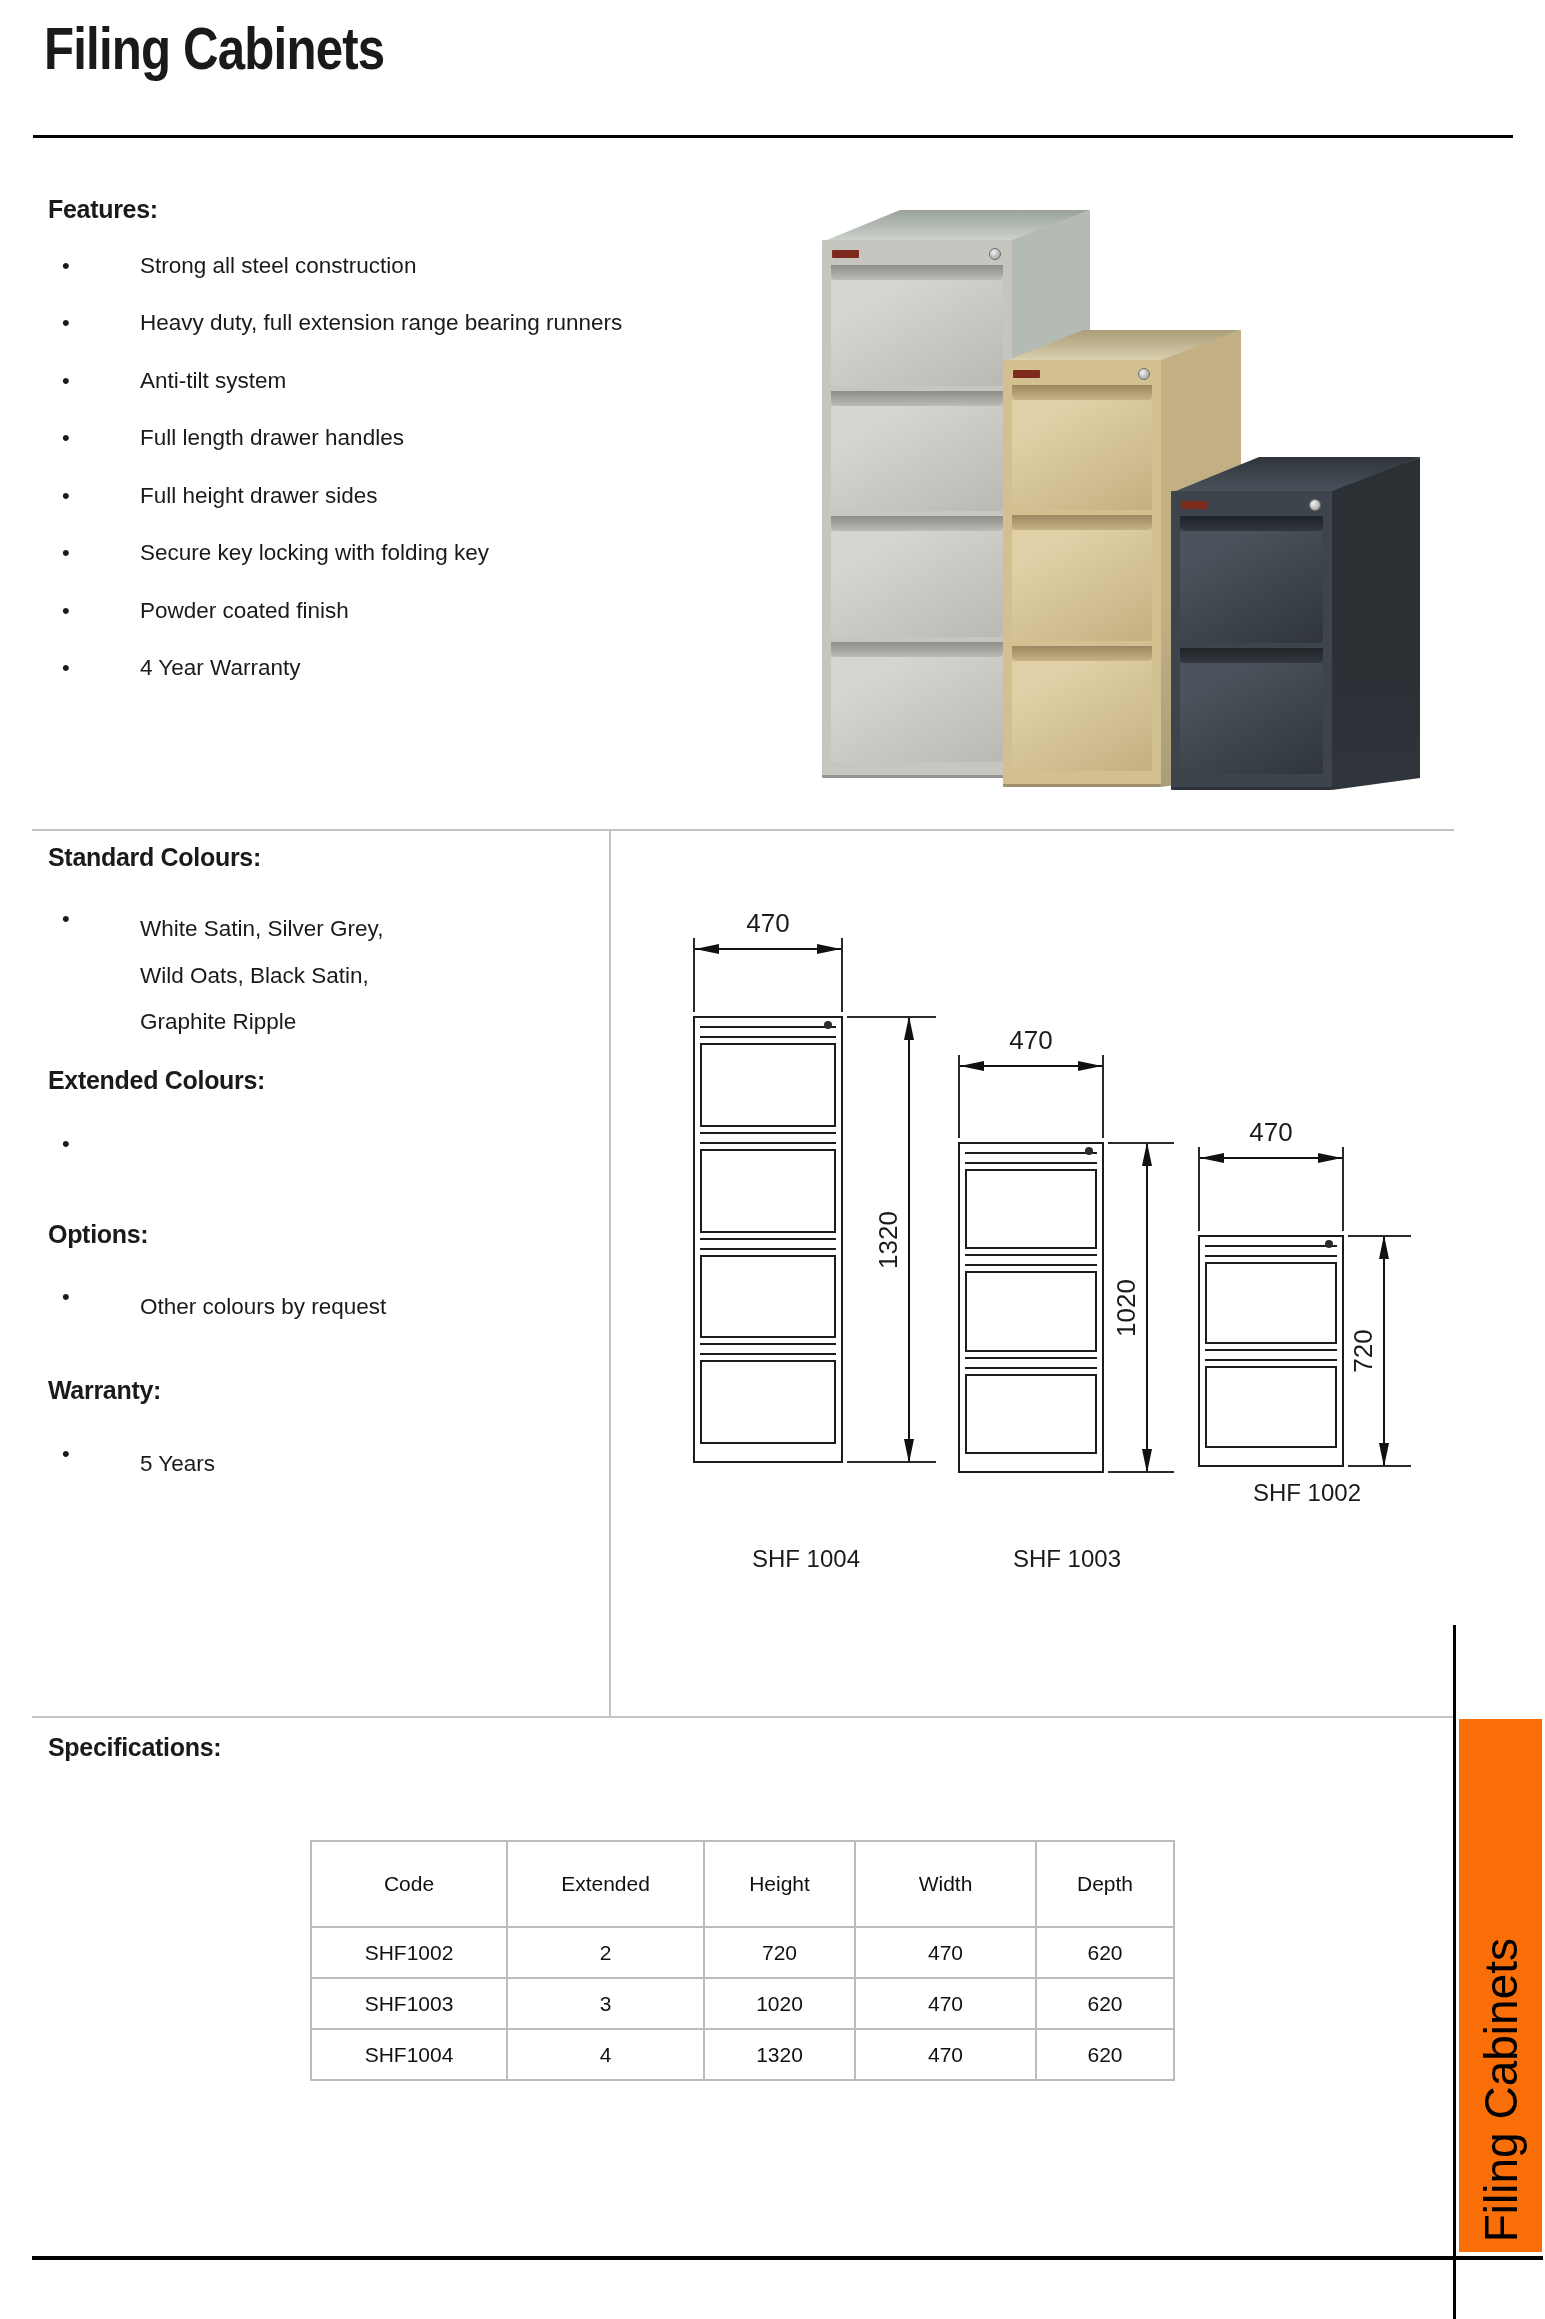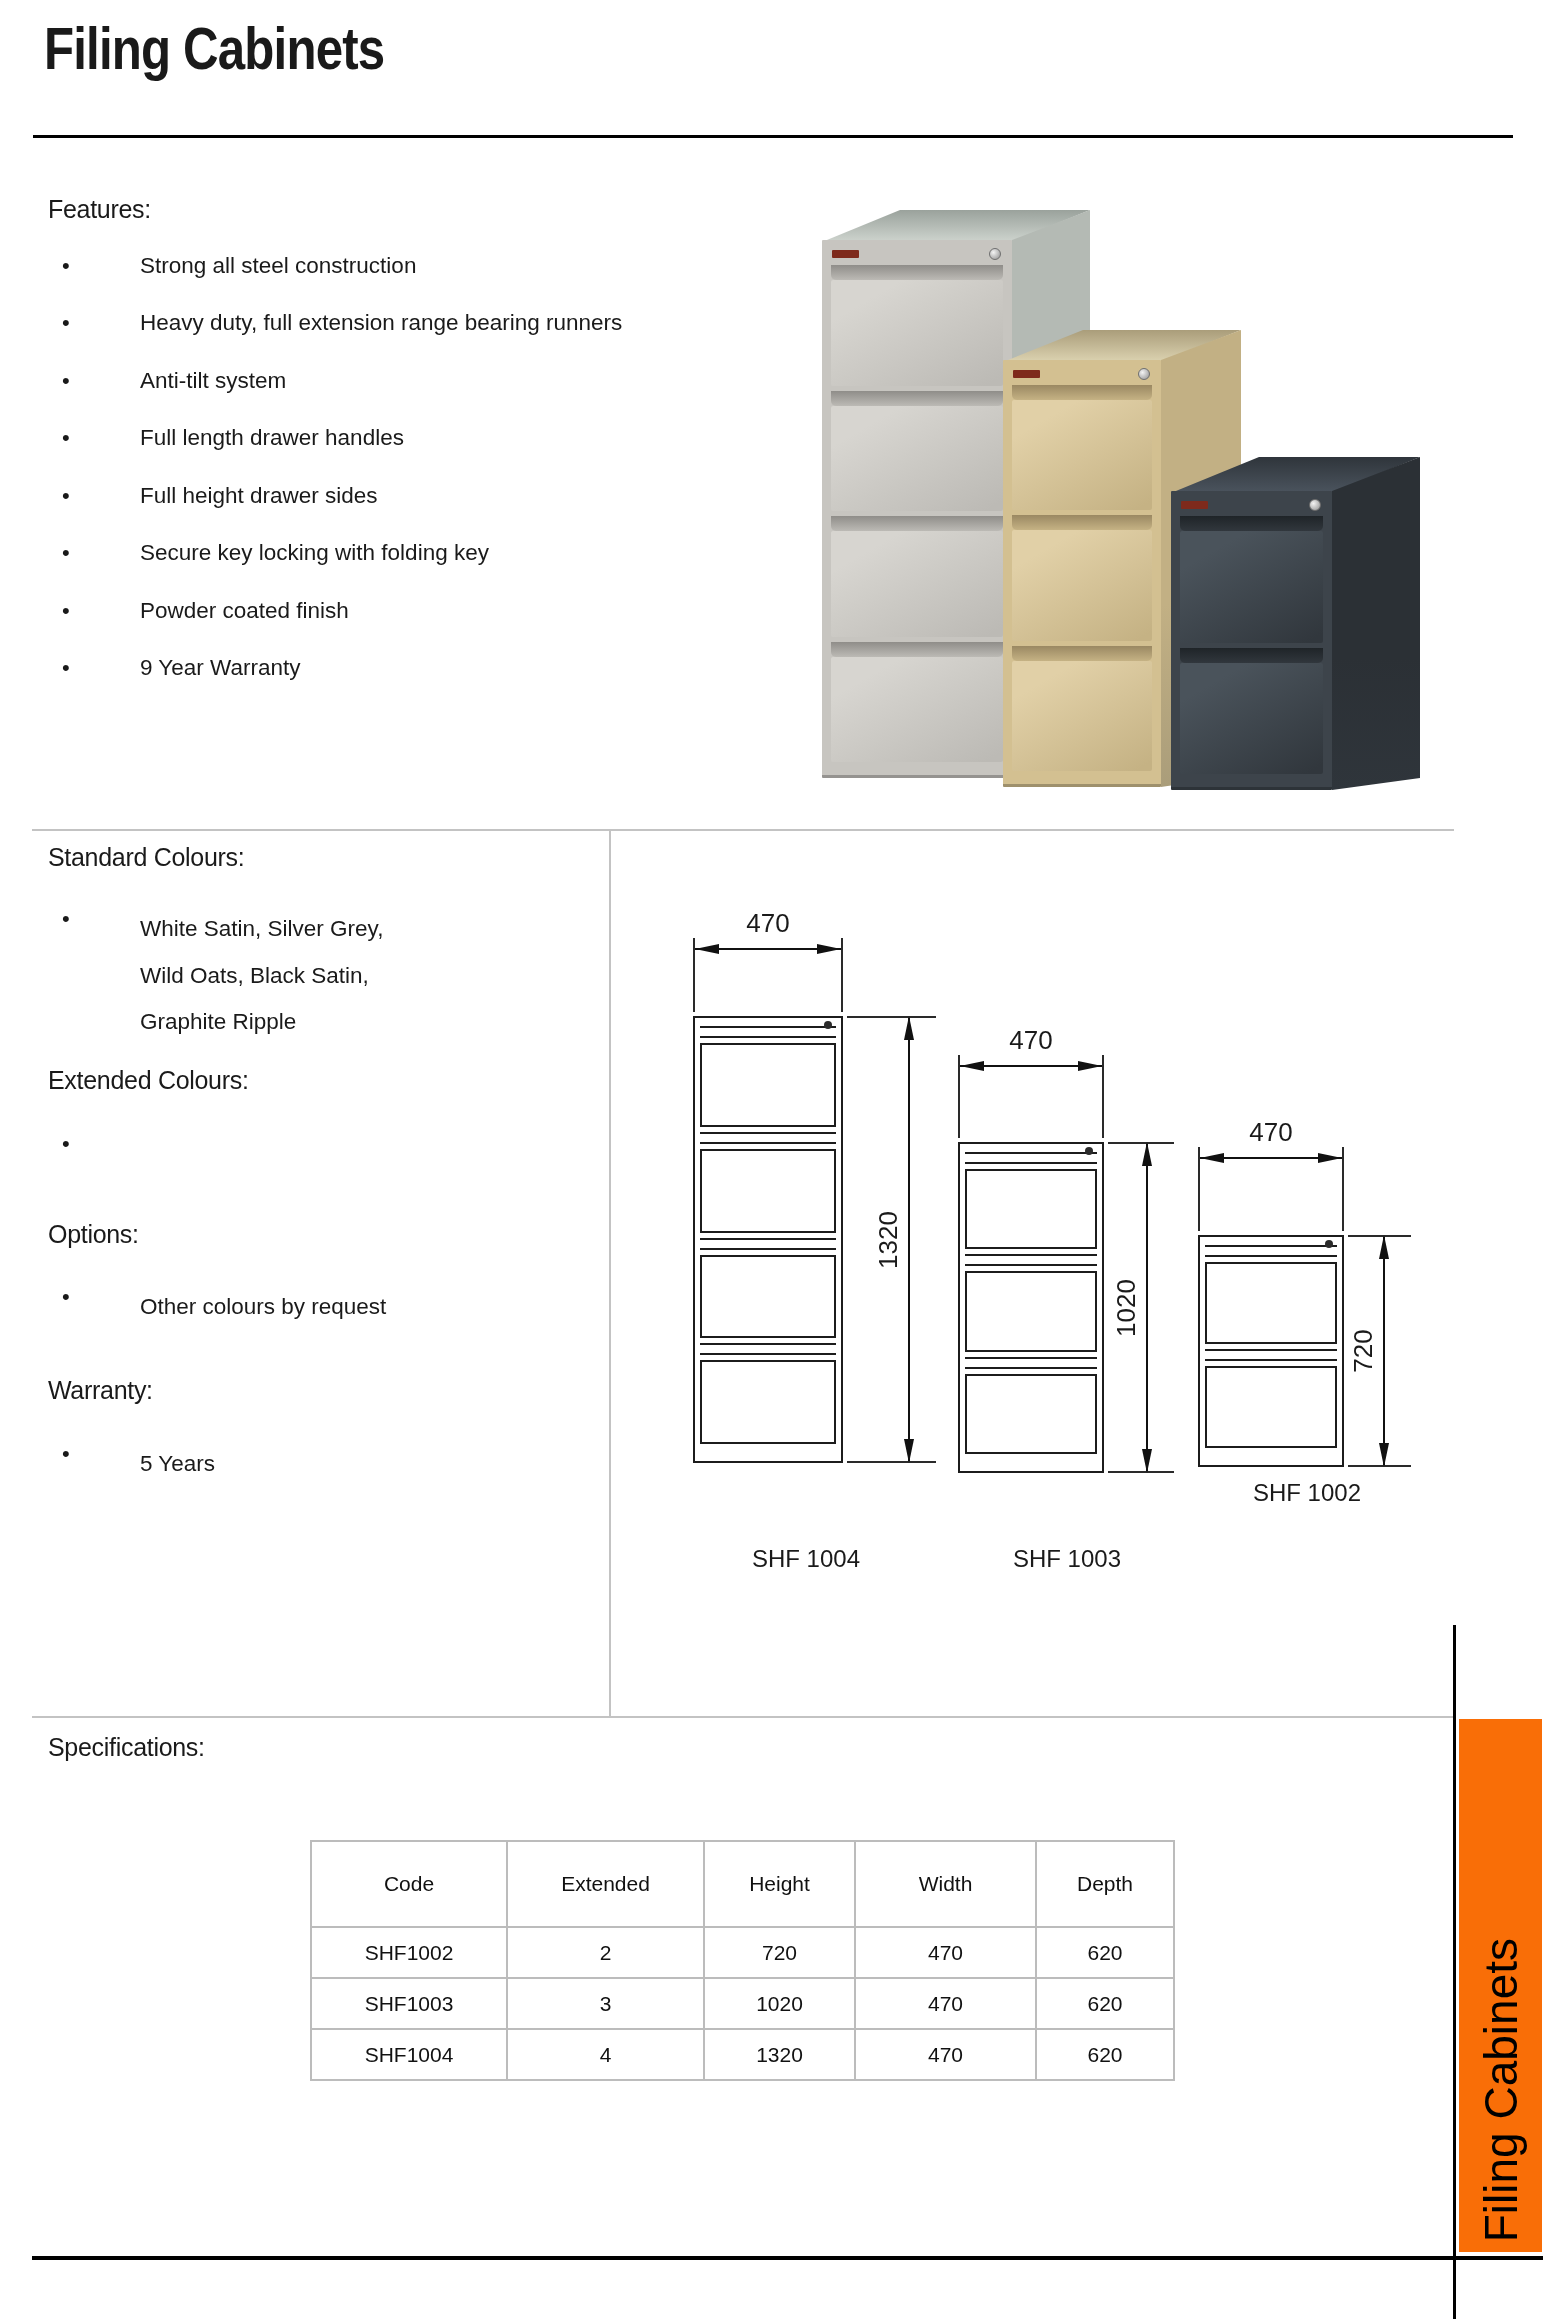--- a/index.html
+++ b/index.html
@@ -3,21 +3,21 @@
 <meta charset="utf-8">
 <style>
   html,body{margin:0;padding:0;background:#fff}
   .page{position:relative;width:1545px;height:2319px;background:#fff;overflow:hidden;
         font-family:"Liberation Sans",sans-serif;color:#1a1a1a}
   .abs{position:absolute}
   h1.title{position:absolute;left:44px;top:14px;margin:0;font-size:60px;font-weight:700;
            letter-spacing:-1px;white-space:nowrap;transform:scaleX(.82);transform-origin:left center}
   .rule{position:absolute;background:#000}
   .grey-rule{position:absolute;background:#c3c3c3}
-  h2.h{position:absolute;margin:0;font-size:25px;font-weight:400;letter-spacing:-.3px;white-space:nowrap}
+  h2.h{position:absolute;margin:0;font-size:25px;font-weight:700;letter-spacing:-.3px;white-space:nowrap}
   .bullet-row{position:absolute;display:flex;align-items:flex-start}
   .bullet-row .bullet{width:78px;font-size:22px;flex:none}
   .bullet-row .btxt{font-size:22.5px;line-height:46.5px;white-space:nowrap}
   .features-list{position:absolute;left:62px;top:237px;margin:0;padding:0;list-style:none}
   .features-list li{display:flex;align-items:center;height:57.5px}
   .features-list .bullet{width:78px;font-size:22px;flex:none}
   .features-list .ftxt{font-size:22.5px;white-space:nowrap}
   
   .tcab{position:absolute;border:2.5px solid #1c1c1c;box-sizing:border-box;background:#fff;
         display:flex;flex-direction:column;padding:5px 5px 15px}
@@ -91,21 +91,21 @@
       <li>
         <span class="bullet">•</span>
         <span class="ftxt">Secure key locking with folding key</span>
       </li>
       <li>
         <span class="bullet">•</span>
         <span class="ftxt">Powder coated finish</span>
       </li>
       <li>
         <span class="bullet">•</span>
-        <span class="ftxt">9 Year Warranty</span>
+        <span class="ftxt">4 Year Warranty</span>
       </li>
     </ul>
 
   <div class="abs" id="photo" style="left:800px;top:198px;width:660px;height:600px">
       <div style="position: absolute; inset: 0px; z-index: 1;">
         <div class="pface" style="left: 22px; top: 12px; width: 268px; height: 32px; background: linear-gradient(rgb(154, 162, 156), rgb(206, 212, 206)); clip-path: polygon(0px 32px, 190px 32px, 268px 0px, 78px 0px);"></div>
         <div class="pface" style="left: 212px; top: 12px; width: 78px; height: 568px; background: linear-gradient(rgb(180, 186, 180) 60%, rgb(154, 162, 156)); clip-path: polygon(0px 30px, 78px 0px, 78px 556px, 0px 568px);"></div>
         <div class="pcab-front" style="left: 22px; top: 42px; width: 190px; height: 538px; background: rgb(199, 197, 192); border-bottom: 3px solid rgba(0, 0, 0, 0.25);">
           <div class="ptopbar">
             <div class="plogo"></div>

